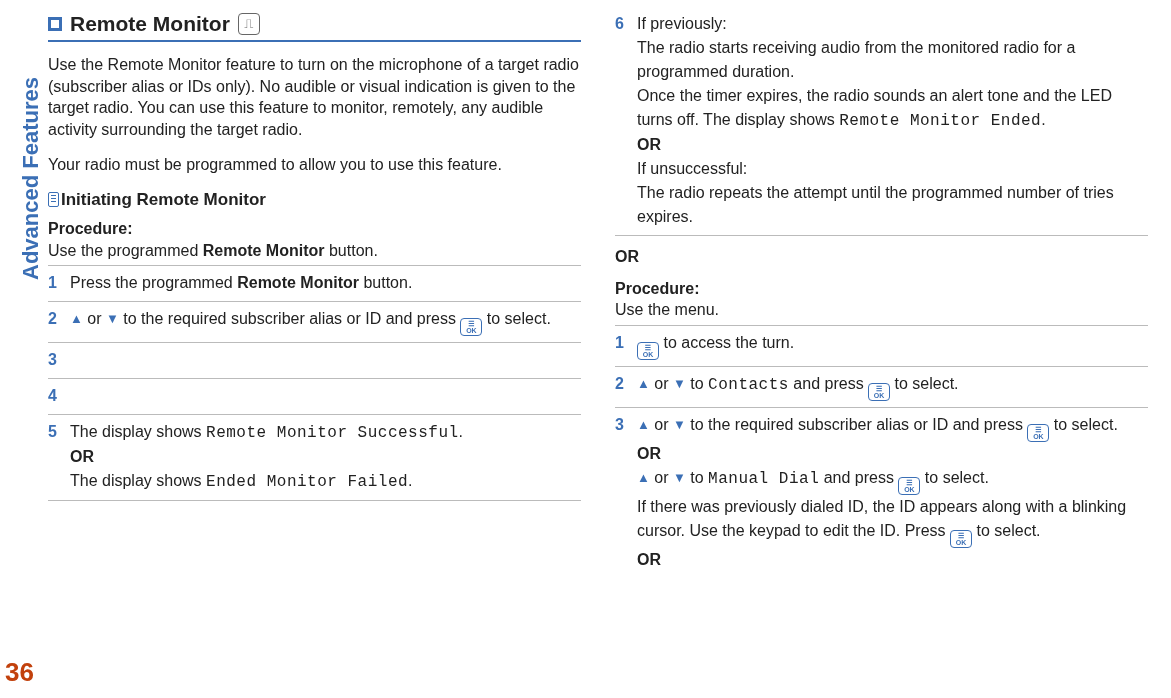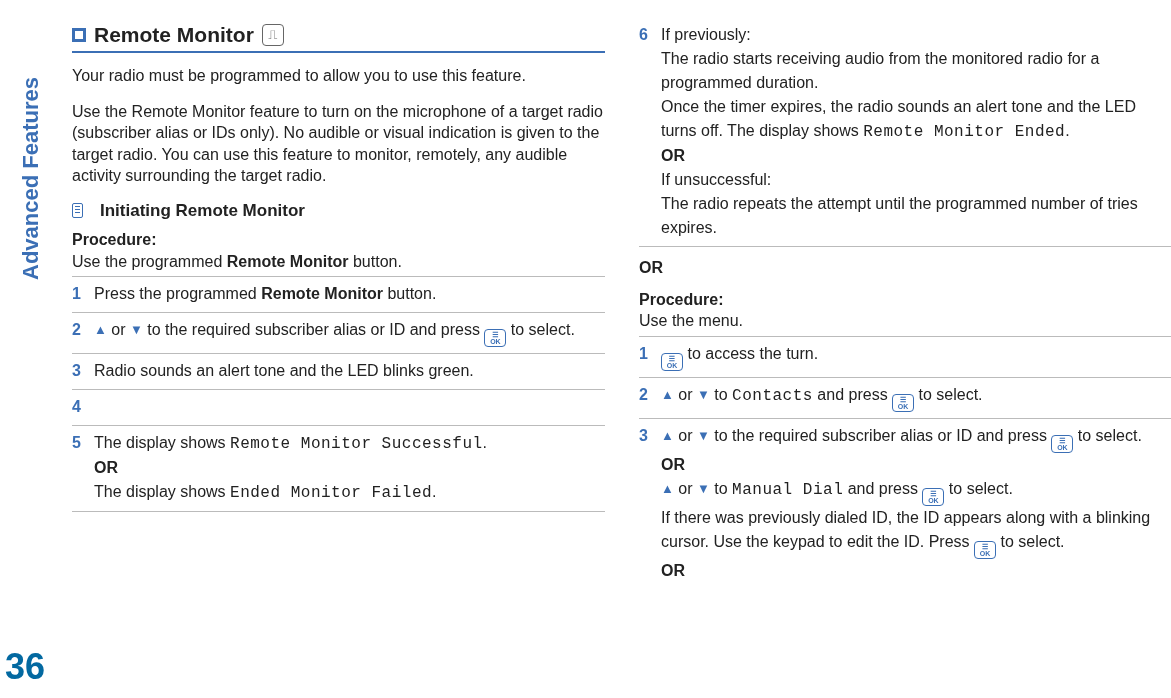--- a/index.html
+++ b/index.html
@@ -20,32 +20,31 @@
     transform-origin: left top;
     color: #3b6fb5;
     font-size: 22px;
     font-weight: 700;
     white-space: nowrap;
   }
   .page-num {
     position: absolute;
     left: 5px;
     bottom: 10px;
-    color: #0369a1;
-    font-size: 36px;
+    color: #c2410c;
+    font-size: 26px;
     font-weight: 700;
   }
   .page {
     position: absolute;
-    left: 72px;
+    left: 48px;
     top: 12px;
     width: 1100px;
     display: flex;
     gap: 34px;
-    margin-top: 11px;
   }
   .col {
     width: 533px;
   }
   .h1row {
     display: flex;
     align-items: center;
     gap: 8px;
     margin-bottom: 2px;
   }
@@ -74,21 +73,21 @@
     background: #3b6fb5;
     margin: 4px 0 12px 0;
   }
   .para {
     line-height: 1.35;
     margin-bottom: 14px;
   }
   .h2row {
     display: flex;
     align-items: center;
-    gap: 17px;
+    gap: 2px;
     margin: 6px 0 8px 0;
   }
   .h2icon {
     width: 11px;
     height: 15px;
     border: 1.2px solid #3b6fb5;
     border-radius: 2px;
     position: relative;
   }
   .h2icon::before {
@@ -152,22 +151,22 @@
 <div class="page">
 
   <div class="col">
     <div class="h1row">
       <span class="h1sq"></span>
       <span class="h1">Remote Monitor</span>
       <span class="h1icon">⎍</span>
     </div>
     <div class="h1rule"></div>
 
+    <p class="para">Use the Remote Monitor feature to turn on the microphone of a target radio (subscriber alias or IDs only). No audible or visual indication is given to the target radio. You can use this feature to monitor, remotely, any audible activity surrounding the target radio.</p>
     <p class="para">Your radio must be programmed to allow you to use this feature.</p>
-    <p class="para">Use the Remote Monitor feature to turn on the microphone of a target radio (subscriber alias or IDs only). No audible or visual indication is given to the target radio. You can use this feature to monitor, remotely, any audible activity surrounding the target radio.</p>
 
     <div class="h2row">
       <span class="h2icon"></span>
       <span class="h2">Initiating Remote Monitor</span>
     </div>
 
     <p class="para" style="margin-bottom:4px">
       <span class="bold">Procedure:</span><br>
       <span>Use the programmed </span><span class="bold">Remote Monitor</span><span> button.</span>
     </p>
@@ -180,21 +179,20 @@
         </span>
       </div>
       <div class="step">
         <span class="num">2</span>
         <span class="step-body">
           <span class="icon-up">▲</span><span> or </span><span class="icon-down">▼</span><span> to the required subscriber alias or ID and press </span><span class="icon-ok">☰<br>OK</span><span> to select.</span>
         </span>
       </div>
       <div class="step">
         <span class="num">3</span>
-        <span class="step-body">Radio sounds an alert tone and the LED blinks green.</span>
       </div>
       <div class="step">
         <span class="num">4</span>
       </div>
       <div class="step">
         <span class="num">5</span>
         <span class="step-body">
           <span>The display shows </span><span class="mono">Remote Monitor Successful</span><span>.</span><br>
           <span class="or-bold">OR</span><br>
           <span>The display shows </span><span class="mono">Ended Monitor Failed</span><span>.</span>

